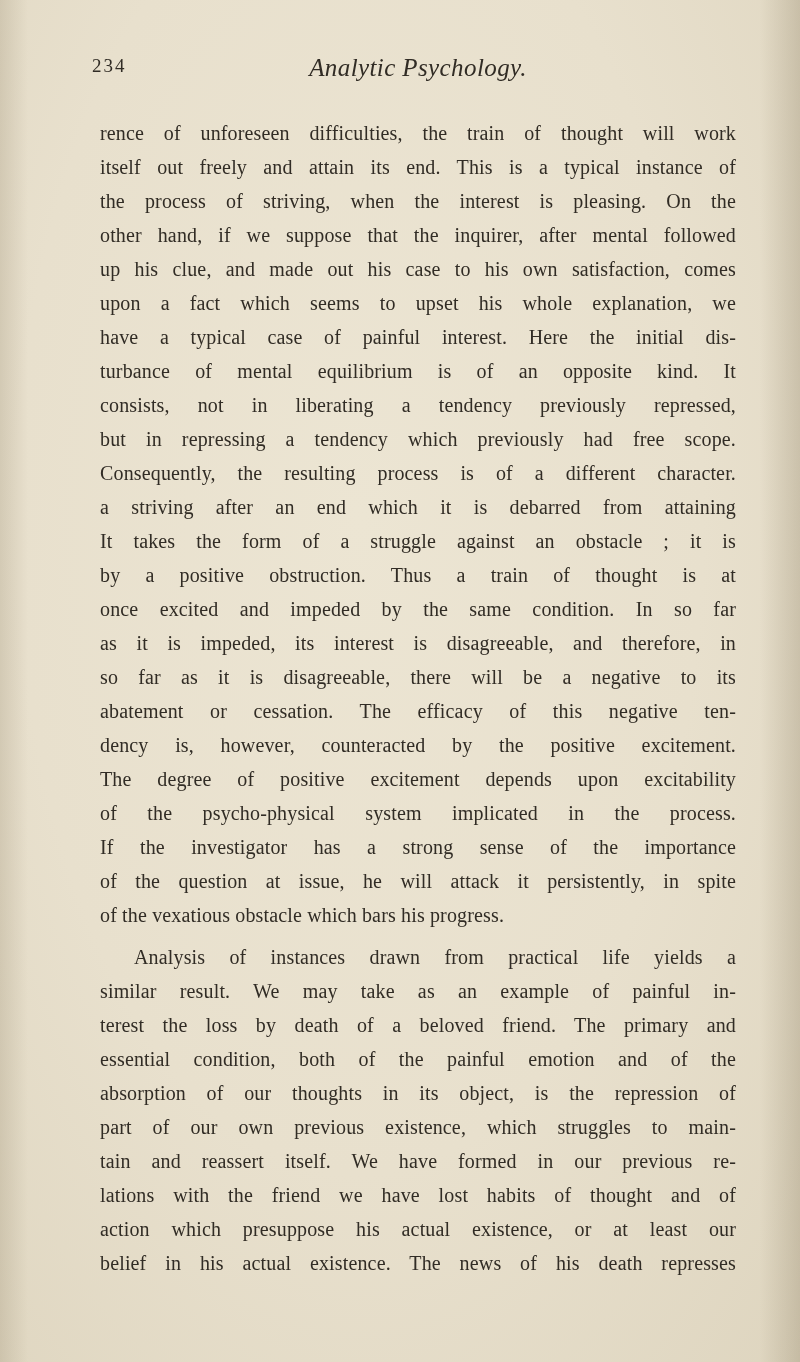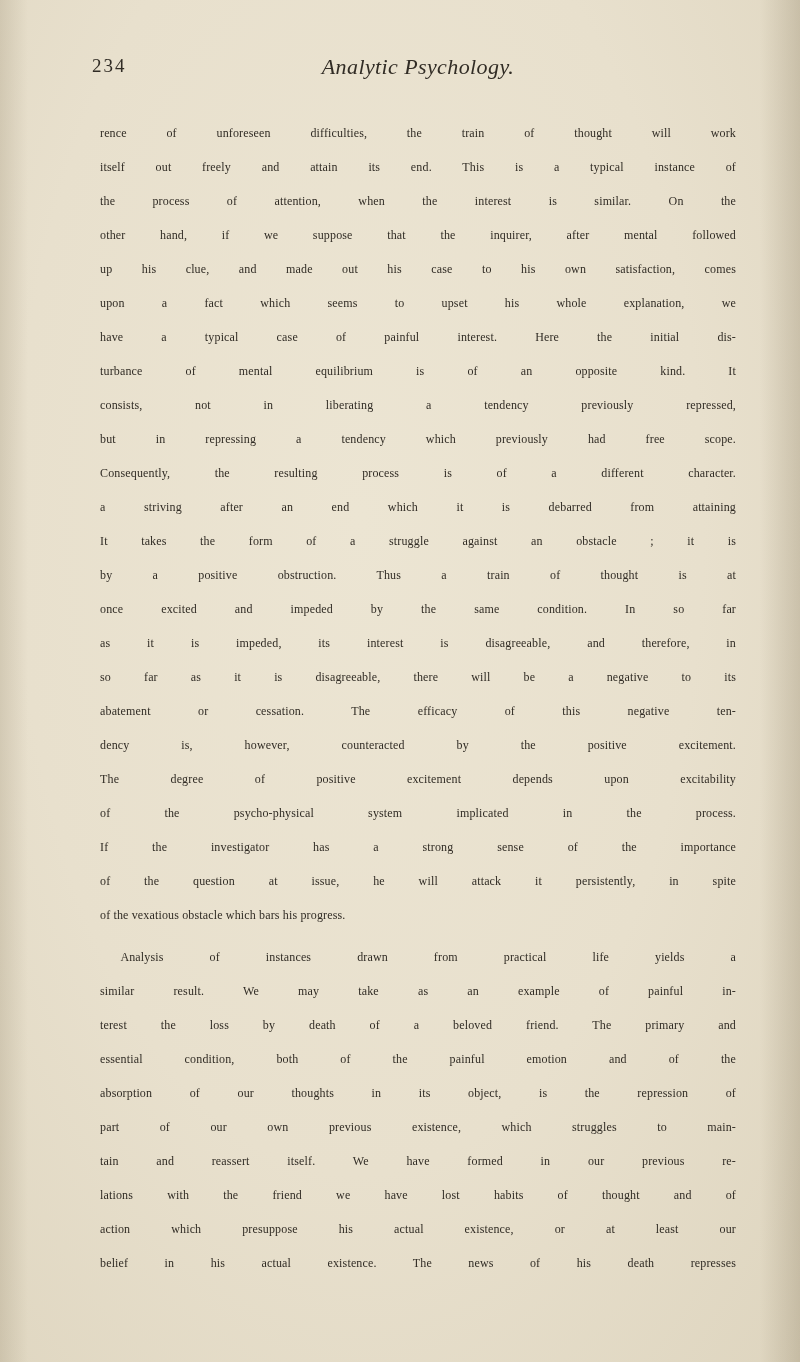--- a/index.html
+++ b/index.html
@@ -30,29 +30,29 @@
     top: 1px;
     letter-spacing: 2px;
   }
   .running-title {
     position: absolute;
     left: 0;
     right: 0;
     top: 0;
     text-align: center;
     font-style: italic;
-    font-size: 22px;
+    font-size: 25px;
     letter-spacing: 0.4px;
   }
   .text-block {
     position: absolute;
     top: 108px;
     left: 88px;
     width: 660px;
-    font-size: 12px;
+    font-size: 20px;
     line-height: 26px;
     letter-spacing: 0.15px;
   }
   .line {
     text-align: justify;
     text-align-last: justify;
     white-space: normal;
   }
   .para.ends-paragraph .line:last-child {
     text-align-last: left;
@@ -68,21 +68,21 @@
 
   <header class="page-header">
     <span class="page-number">234</span>
     <span class="running-title">Analytic Psychology.</span>
   </header>
 
   <main class="text-block">
     <div class="para ends-paragraph">
         <div class="line">rence of unforeseen difficulties, the train of thought will work</div>
         <div class="line">itself out freely and attain its end. This is a typical instance of</div>
-        <div class="line">the process of attention, when the interest is similar. On the</div>
+        <div class="line">the process of striving, when the interest is pleasing. On the</div>
         <div class="line">other hand, if we suppose that the inquirer, after mental followed</div>
         <div class="line">up his clue, and made out his case to his own satisfaction, comes</div>
         <div class="line">upon a fact which seems to upset his whole explanation, we</div>
         <div class="line">have a typical case of painful interest. Here the initial dis-</div>
         <div class="line">turbance of mental equilibrium is of an opposite kind. It</div>
         <div class="line">consists, not in liberating a tendency previously repressed,</div>
         <div class="line">but in repressing a tendency which previously had free scope.</div>
         <div class="line">Consequently, the resulting process is of a different character.</div>
         <div class="line">a striving after an end which it is debarred from attaining</div>
         <div class="line">It takes the form of a struggle against an obstacle ; it is</div>

